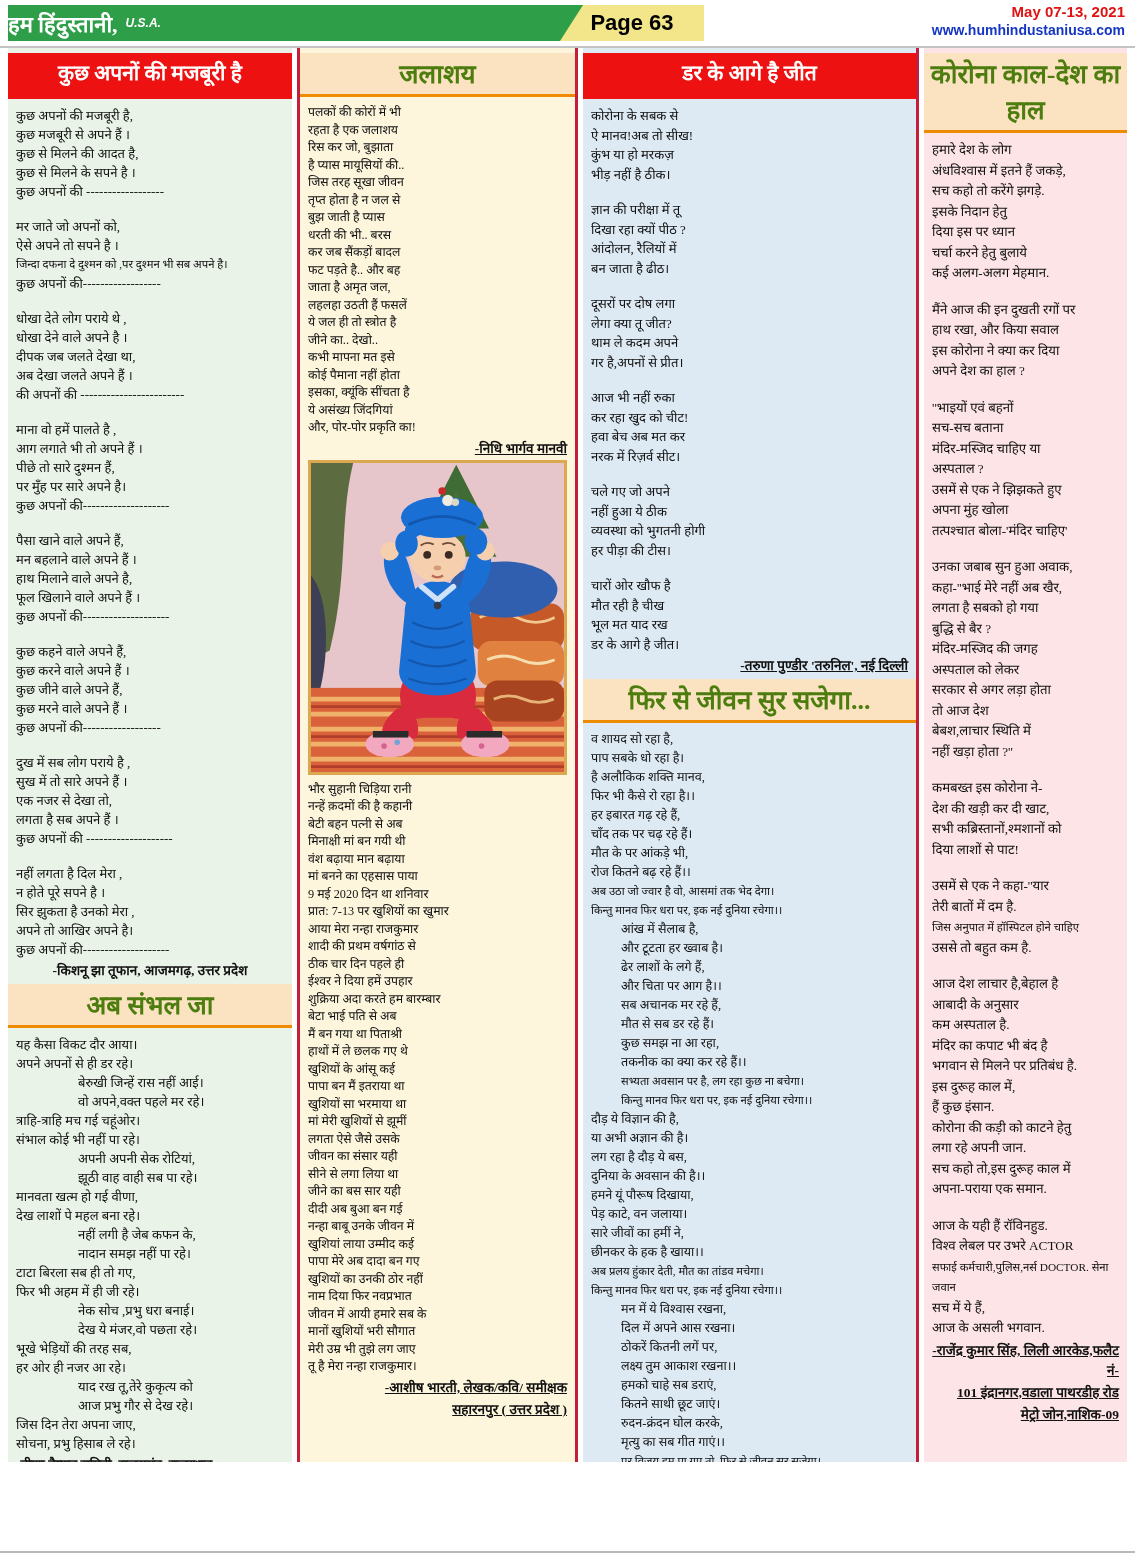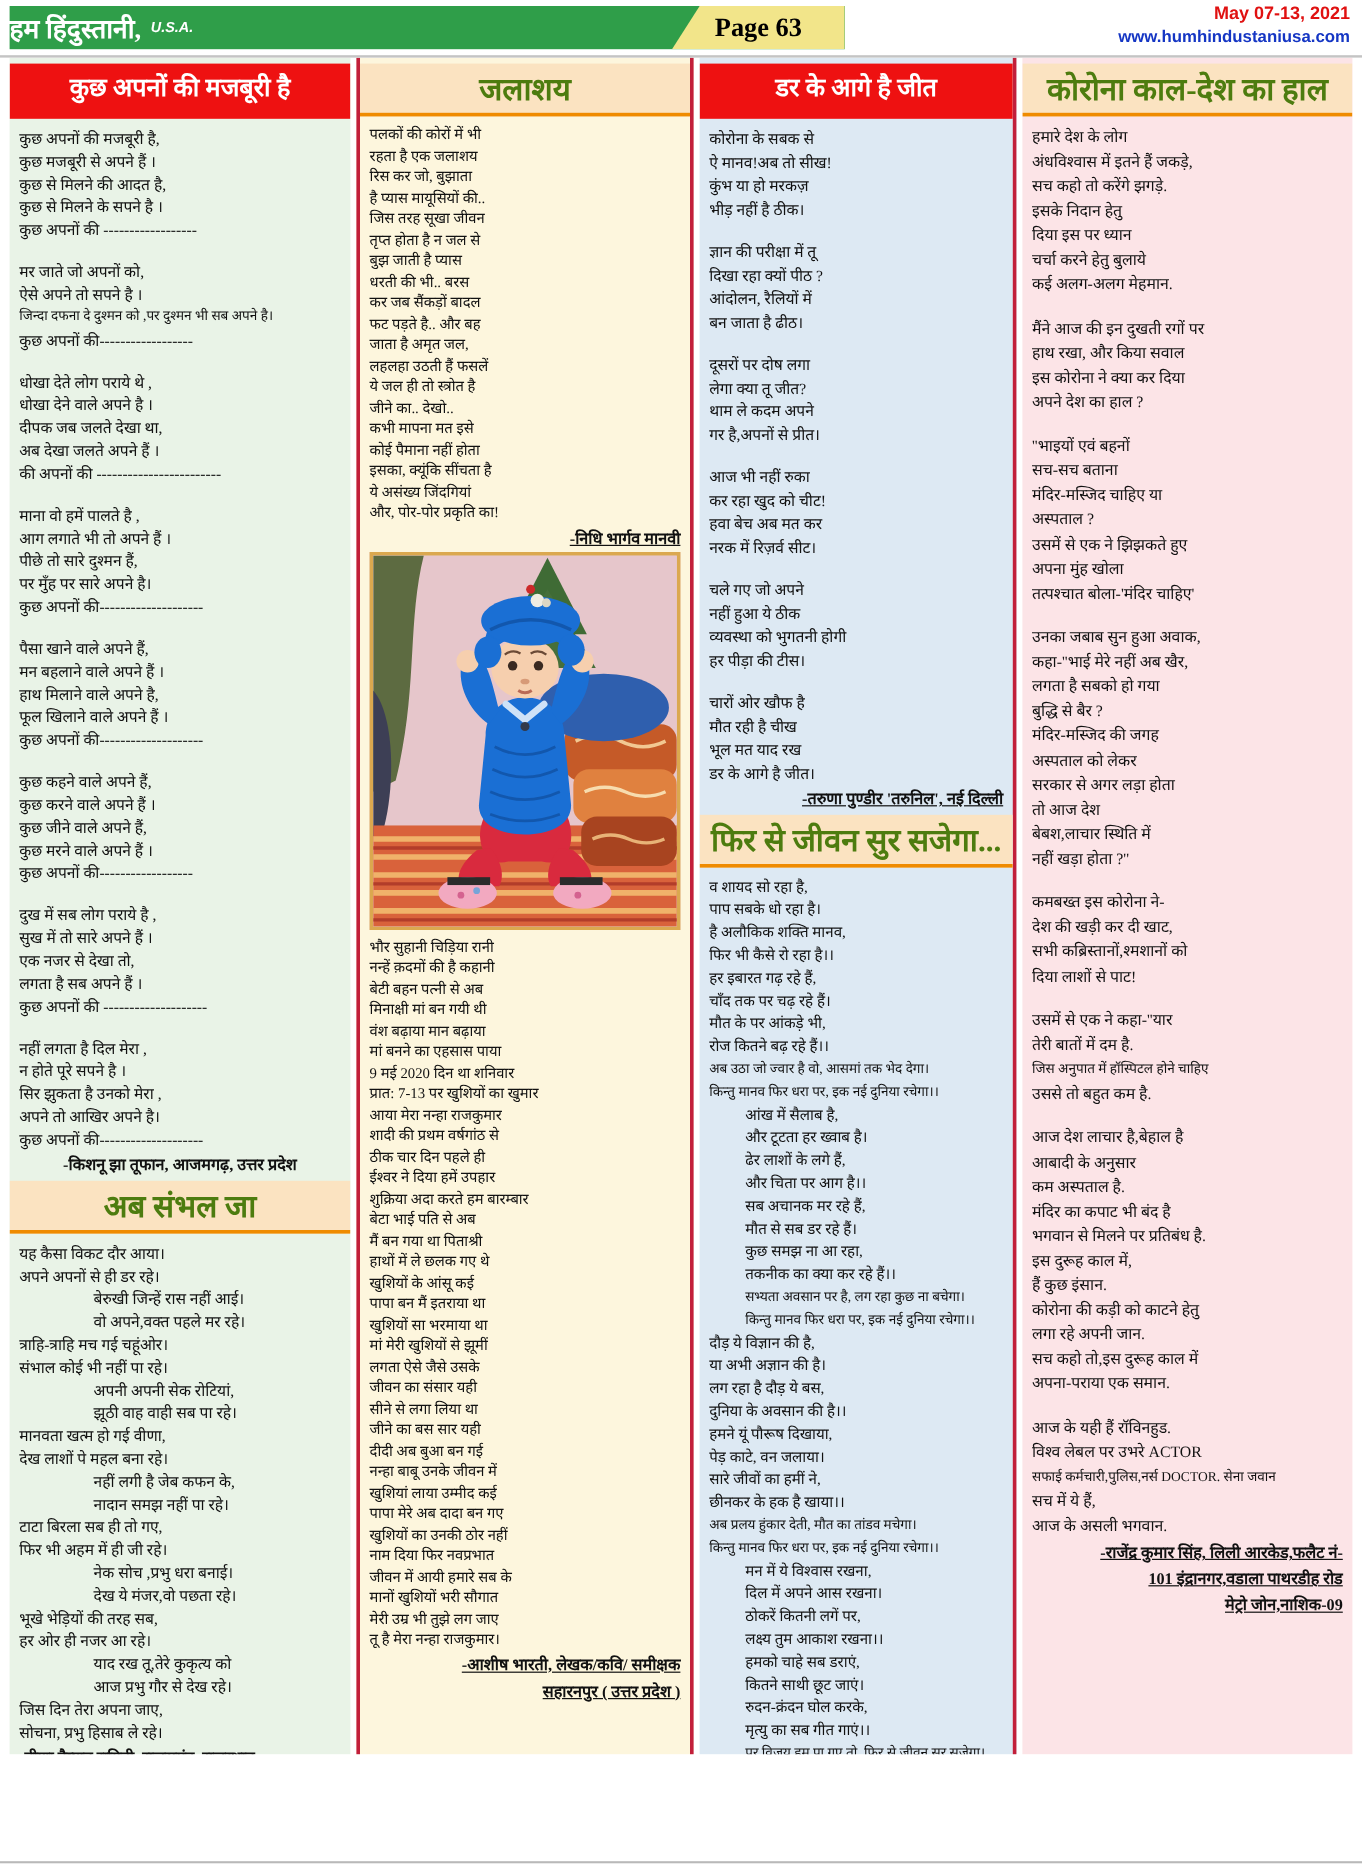--- a/index.html
+++ b/index.html
@@ -14,37 +14,37 @@
     position:absolute;left:8px;top:5px;width:696px;height:36px;
     background:var(--green,#2f9e49);display:flex;align-items:center;padding-left:0;box-sizing:border-box;
   }
   .masthead-title{color:#fff;font-weight:bold;font-size:22px;}
   .masthead-usa{color:#fff;font-weight:bold;font-style:italic;font-size:12px;margin-left:8px;font-family:"Liberation Sans",sans-serif;}
   .page-badge{
     position:absolute;left:560px;top:5px;width:144px;height:36px;
     background:var(--yellow-badge,#f2e58a);
     clip-path:polygon(16% 0,100% 0,100% 100%,0 100%);
     display:flex;align-items:center;justify-content:center;
-    font-family:Liberation Serif, serif;font-weight:bold;font-size:22px;color:#000;
+    font-family:Liberation Sans, sans-serif;font-weight:bold;font-size:22px;color:#000;
   }
   .pub-info{position:absolute;right:10px;top:3px;text-align:right;font-family:"Liberation Sans",sans-serif;line-height:1.25;}
   .pub-date{color:#e01111;font-weight:bold;font-size:15px;}
   .pub-site{color:#1536c4;font-weight:bold;font-size:14px;}
   
   .banner{
     margin:3px 8px 6px 8px;height:76px;background:var(--navy,#1e1e8c);
     display:flex;align-items:center;justify-content:center;
   }
   .banner span{color:#fff;font-weight:bold;font-size:56px;letter-spacing:2px;}
   
   .cols{display:flex;gap:5px;padding:0 8px;height:1414px;overflow:hidden;}
   .col{box-sizing:border-box;padding:2px 8px;overflow:hidden;}
   .col1{width:284px;background:var(--col1-bg,#e9f3e7);}
   .col2{width:281px;background:var(--col2-bg,#fdf6dd);border-left:3px solid var(--frame-red,#c21f3a);border-right:3px solid var(--frame-red,#c21f3a);}
-  .col3{width:264px;background:var(--col3-bg,#dde9f3);border-right:3px solid var(--frame-red,#c21f3a);}
+  .col3{width:336px;background:var(--col3-bg,#dde9f3);border-right:3px solid var(--frame-red,#c21f3a);}
   .col4{flex:1;background:var(--col4-bg,#fce4e7);}
   
   .sec-title{
     text-align:center;font-weight:bold;margin:3px -8px 7px -8px;
   }
   .t-red{background:var(--red-bar,#ee1111);color:#fff;font-size:21px;padding:5px 0 13px 0;}
   .t-peach{background:var(--peach-bar,#fbe3c1);color:#4d7c0f;font-size:26px;padding:2px 0 3px 0;border-bottom:3px solid var(--orange-rule,#ef8b00);}
   .line{font-size:13px;line-height:19px;white-space:normal;}
   .col1 .line{font-size:13px;line-height:19px;}
   .col2 .line{font-size:12.3px;line-height:17.5px;}

